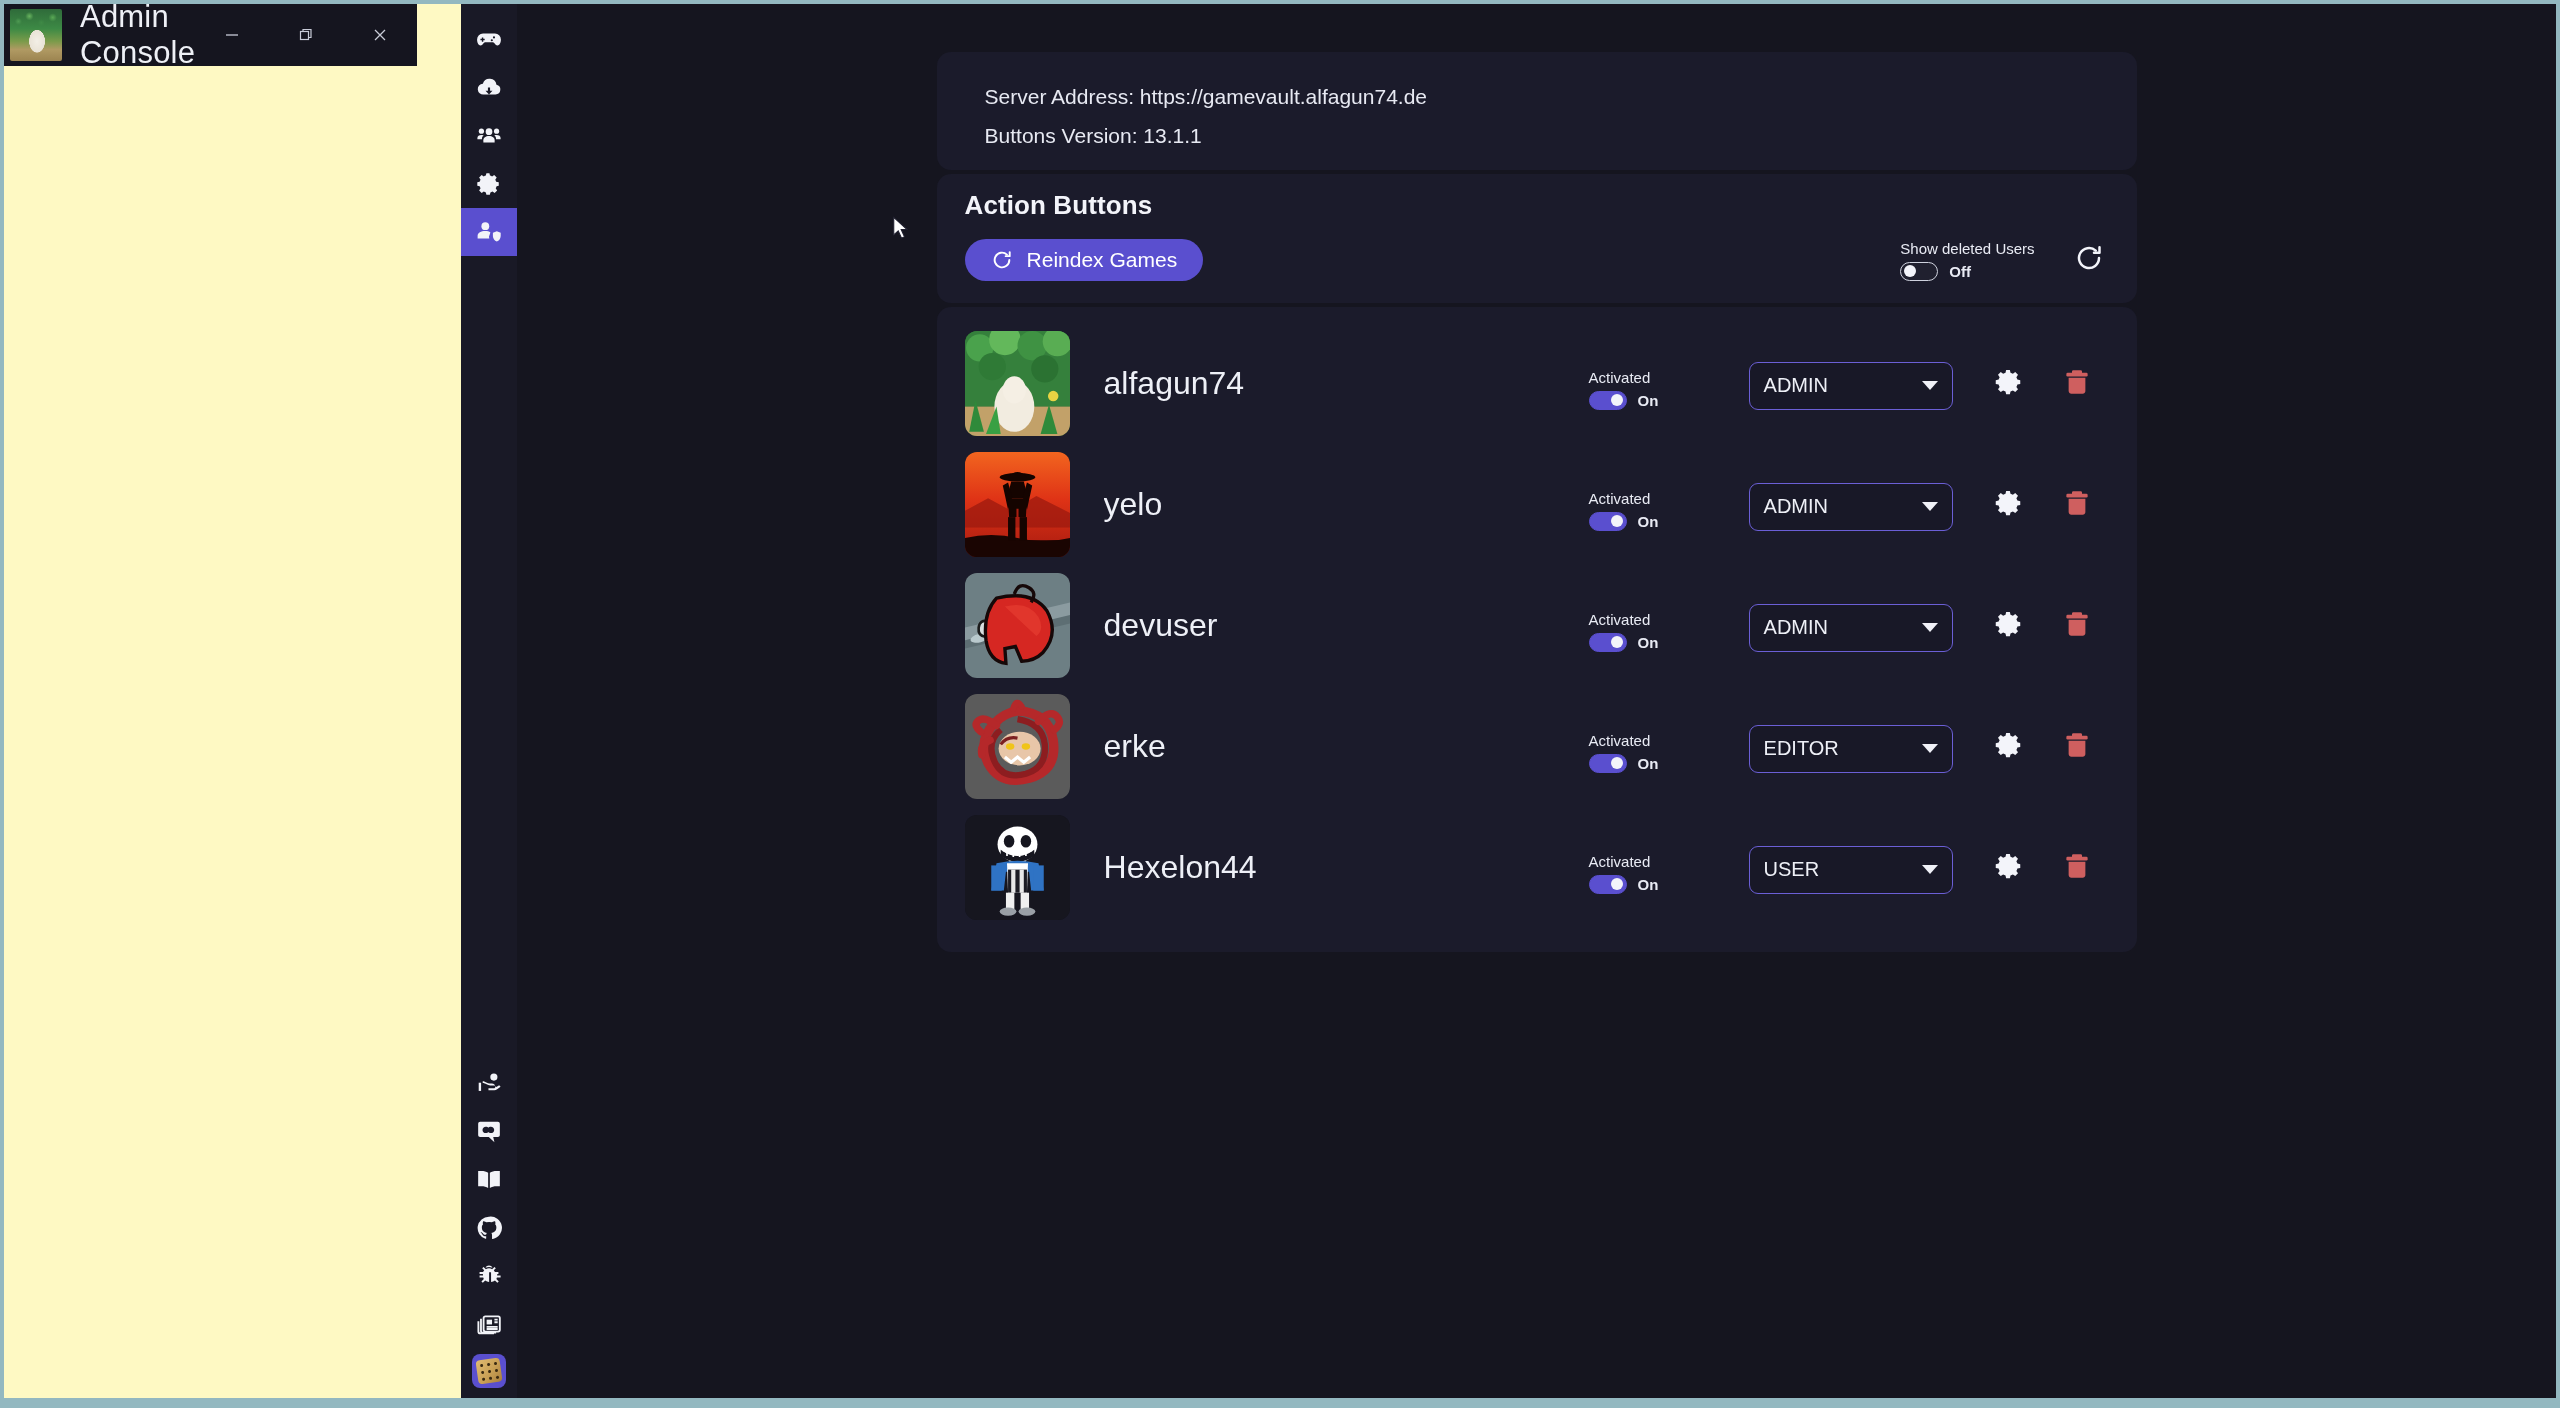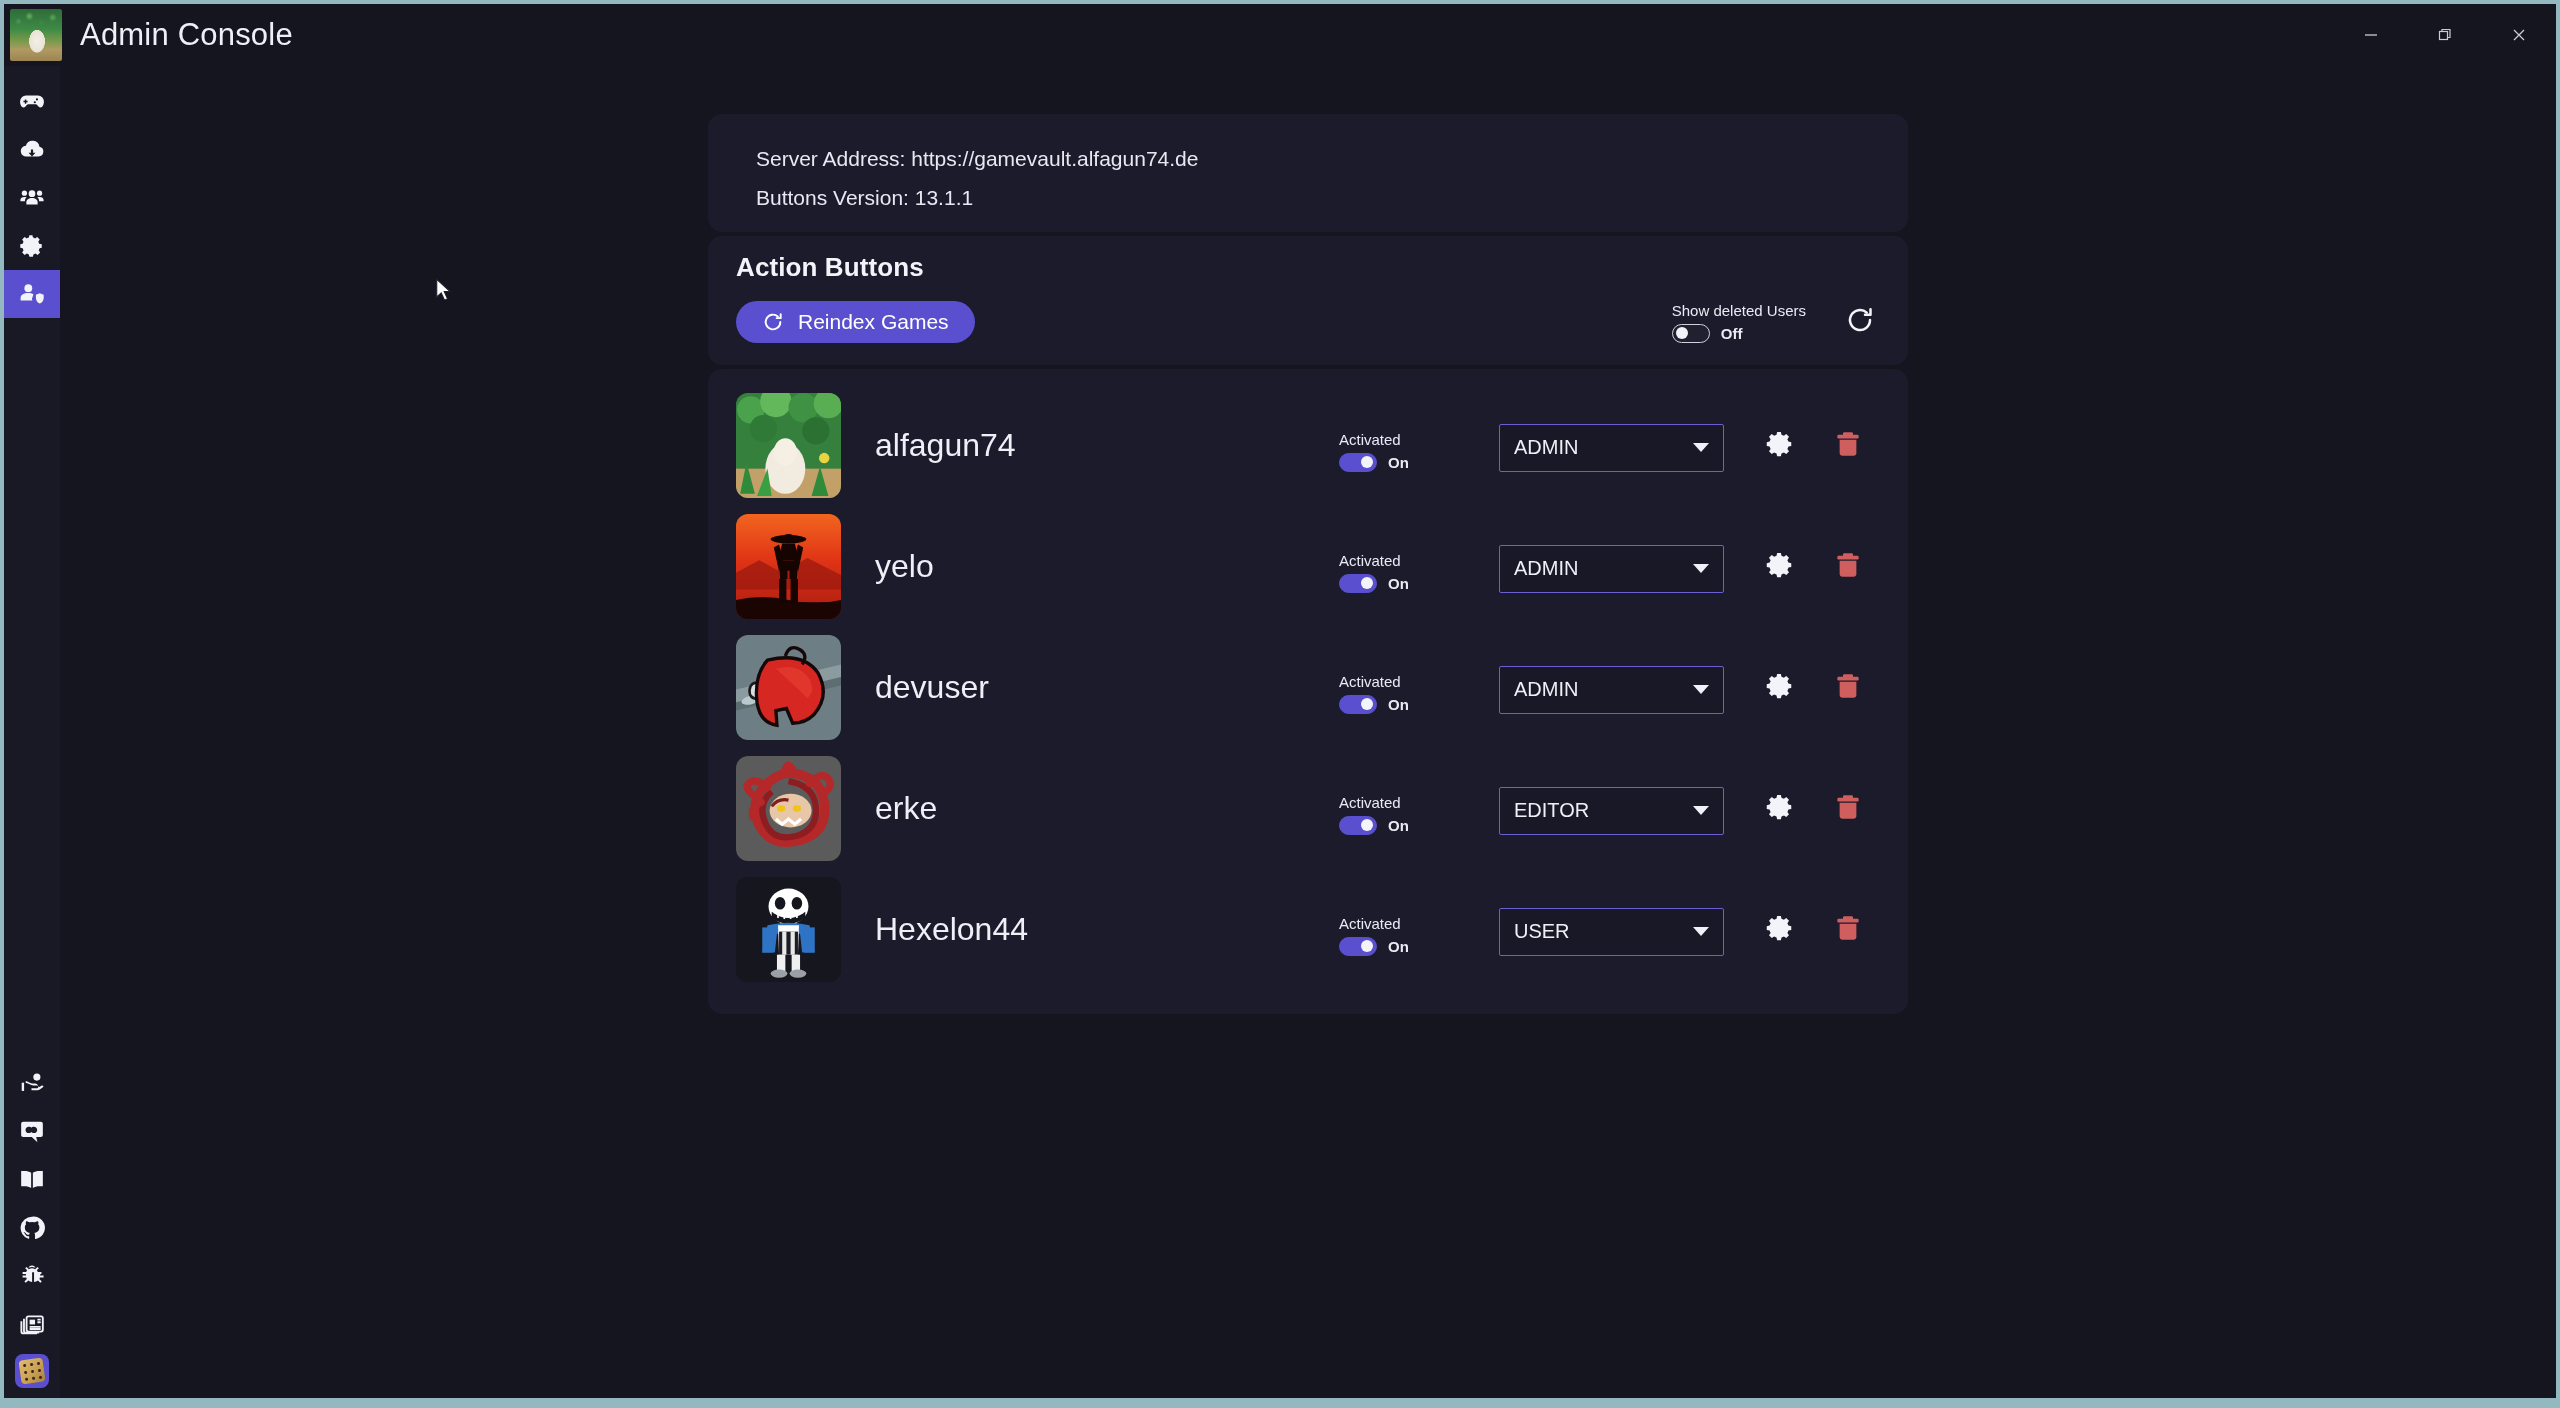--- a/index.html
+++ b/index.html
@@ -17,21 +17,22 @@
     padding: 4px 4px 10px 4px;
   }
 
   .window {
     width: 100%;
     height: 100%;
     background: #fef9c3;
     position: relative;
     overflow: hidden;
     display: flex;
-    flex-direction: column;
+    flex-direction: row;
+    gap: 44px;
   }
 
   
   .titlebar {
     height: 62px;
     background: #15151f;
     display: flex;
     align-items: center;
     flex: 0 0 62px;
     position: relative;
@@ -286,24 +287,24 @@
     display: flex;
     align-items: flex-end;
   }
   .activated-block {
     width: 130px;
     display: flex;
     flex-direction: column;
     align-items: flex-start;
   }
   .role-select {
-    width: 225px;
+    width: 204px;
     height: 48px;
     border: 1px solid #6b5fd6;
-    border-radius: 2px;
+    border-radius: 9px;
     background: #181827;
     color: #eef0f7;
     font-size: 20px;
     padding: 0 14px;
     display: flex;
     align-items: center;
     margin-left: 30px;
     cursor: pointer;
     position: relative;
     font-family: "Liberation Sans", sans-serif;

